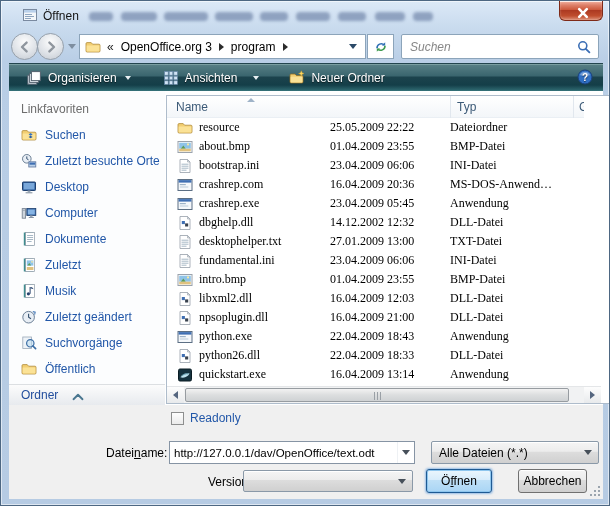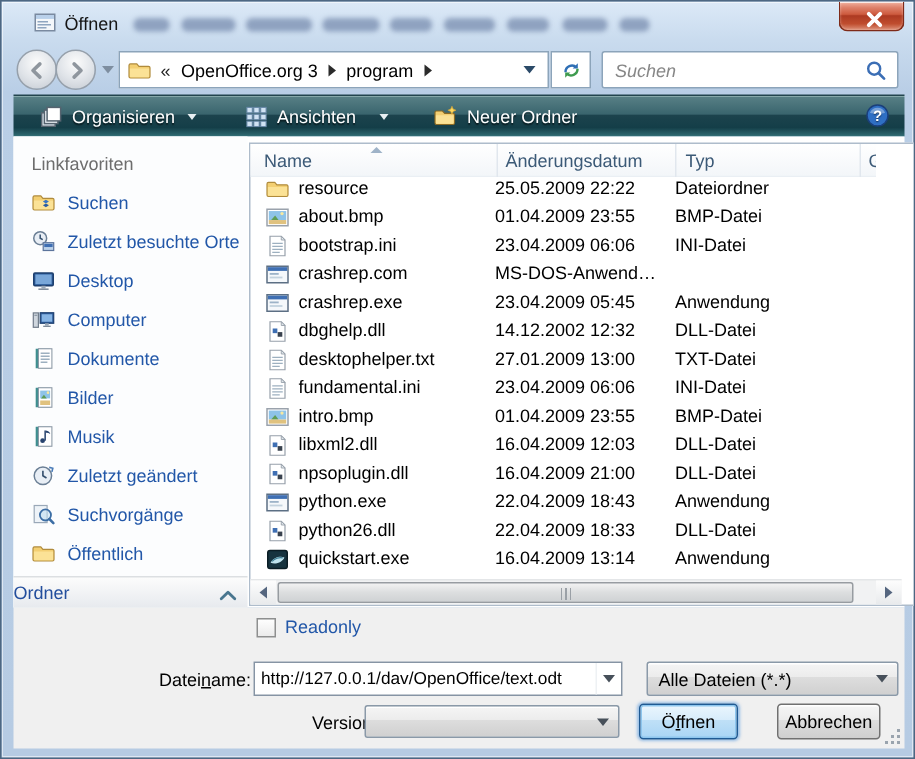--- a/index.html
+++ b/index.html
@@ -59,39 +59,39 @@
 
   
   .content{position:absolute;left:8px;top:90px;width:594px;height:314px;background:#fff;}
   .sidebar{position:absolute;left:0;top:0;width:156px;height:314px;background:#fcfdfe;}
   .fav-label{position:absolute;left:12px;top:11px;color:#6d6d6d;}
   .side-items{position:absolute;left:0;top:31px;width:156px;}
   .side-item{display:flex;align-items:center;height:26px;padding-left:12px;gap:8px;color:#2257a8;cursor:default;white-space:nowrap;}
   .side-item .ic16{flex:0 0 16px;}
   .folders-bar{position:absolute;left:0;bottom:0;width:156px;height:21px;display:flex;align-items:center;
     background:linear-gradient(180deg,#fcfcfc,#e7eaee);border-top:1px solid #dcdfe2;color:#234e9d;}
-  .folders-bar span{}
+  .folders-bar span{margin-left:12px;}
   .folders-chevron{margin-left:auto;margin-right:8px;width:13px;height:13px;}
 
   .ic16{display:inline-block;width:16px;height:16px;line-height:0;}
   .ic16 svg{width:16px;height:16px;}
 
   
   .listbox{position:absolute;left:157px;top:4px;width:488px;height:309px;border:1px solid #aebccb;background:#fff;}
   .lheader{position:absolute;left:0;top:0;width:417px;height:22px;color:#3c5a77;
     background:linear-gradient(180deg,#ffffff,#f3f6f9);border-bottom:1px solid #eaeff4;}
   .hcol{position:absolute;top:0;height:22px;line-height:22px;white-space:nowrap;overflow:hidden;}
   .h-name{left:0;width:164px;padding-left:9px;}
   .h-date{left:164px;width:119px;padding-left:5px;border-left:1px solid #e1e7ee;}
   .h-type{left:283px;width:123px;padding-left:6px;border-left:1px solid #e1e7ee;}
   .h-size{left:406px;width:11px;padding-left:5px;border-left:1px solid #e1e7ee;}
   .sort-arrow{position:absolute;left:80px;top:2px;width:0;height:0;
     border-left:4px solid transparent;border-right:4px solid transparent;border-bottom:4px solid #9fb3c8;}
   .rows{position:absolute;left:0;top:22px;width:417px;height:268px;overflow:hidden;}
-  .frow{display:flex;height:19px;white-space:nowrap;}
+  .frow{display:flex;height:19px;align-items:center;white-space:nowrap;font-family:Liberation Serif, serif;}
   .fic{flex:0 0 16px;margin-left:10px;height:16px;}
   .fname{flex:0 0 131px;margin-left:6px;overflow:hidden;}
   .fdate{flex:0 0 120px;overflow:hidden;}
   .ftype{flex:1 1 auto;overflow:hidden;}
 
   .vscroll{position:absolute;right:0;top:0;width:17px;height:290px;background:#f1f2f3;border-left:1px solid #e4e6e8;}
   .hscroll{position:absolute;left:0;bottom:0;width:434px;height:17px;background:#f1f2f3;border-top:1px solid #e4e6e8;}
   .sb-btn{position:absolute;display:flex;align-items:center;justify-content:center;background:linear-gradient(180deg,#fdfdfd,#e8eaec);}
   .vs-up{left:0;top:0;width:16px;height:17px;}
   .vs-down{left:0;bottom:0;width:16px;height:17px;}
@@ -310,21 +310,21 @@
           </div>
           <div class="side-item">
             <span class="ic16"><svg viewBox="0 0 16 16">
                 <rect x="2.8" y="1.5" width="9.5" height="13" fill="#3e8e8f"></rect>
                 <rect x="4.6" y="1.5" width="9" height="13" fill="#ffffff" stroke="#8a97a4" stroke-width="0.7"></rect>
                 <rect x="5.8" y="3.4" width="6.6" height="5.2" fill="#8ec3e8"></rect>
                 <path d="M6.3 8.6l2-2.5 1.9 2.5z" fill="#5f9c55"></path>
                 <circle cx="11" cy="4.8" r="0.9" fill="#f7e8a0"></circle>
                 <rect x="5.8" y="10" width="6.6" height="3" fill="#e0c27f"></rect>
               </svg></span>
-            <span>Bilder</span>
+            <span>Zuletzt</span>
           </div>
           <div class="side-item">
             <span class="ic16"><svg viewBox="0 0 16 16">
                 <rect x="2.8" y="1.5" width="9.5" height="13" fill="#3e8e8f"></rect>
                 <rect x="4.6" y="1.5" width="9" height="13" fill="#ffffff" stroke="#8a97a4" stroke-width="0.7"></rect>
                 <circle cx="7.4" cy="10.8" r="1.6" fill="#27436e"></circle>
                 <rect x="8.6" y="4" width="1" height="6.8" fill="#27436e"></rect>
                 <path d="M9.6 4c1.7.3 2.7 1 2.9 2.3-.9-.6-1.9-.9-2.9-.8z" fill="#27436e"></path>
               </svg></span>
             <span>Musik</span>
@@ -359,23 +359,20 @@
               <path d="M3.5 10.2L8 5.8l4.5 4.4" stroke="#49768f" stroke-width="1.9" fill="none" stroke-linecap="round" stroke-linejoin="round"></path>
             </svg></span>
       </div>
     </div>
 
     <div class="listbox">
       <div class="lheader">
         <div class="hcol h-name">
           <span>Name</span>
           <span class="sort-arrow"></span>
-        </div>
-        <div class="hcol h-date">
-          <span>Änderungsdatum</span>
         </div>
         <div class="hcol h-type">
           <span>Typ</span>
         </div>
         <div class="hcol h-size">
           <span>G</span>
         </div>
       </div>
       <div class="rows" id="file-rows">
           <div class="frow">
@@ -412,20 +409,21 @@
             <span class="ftype">INI-Datei</span>
           </div>
           <div class="frow">
             <span class="fic ic16"><svg viewBox="0 0 16 16">
                 <rect x="1" y="2.5" width="14" height="11" fill="#f5f8fb" stroke="#5c6f84"></rect>
                 <rect x="1.6" y="3.1" width="12.8" height="2.5" fill="#3f6fb3"></rect>
                 <rect x="2.8" y="7" width="6" height="1.2" fill="#9db3c8"></rect>
                 <rect x="2.8" y="9.4" width="8.5" height="1.2" fill="#c3d2de"></rect>
               </svg></span>
             <span class="fname">crashrep.com</span>
+            <span class="fdate">16.04.2009 20:36</span>
             <span class="ftype">MS-DOS-Anwend…</span>
           </div>
           <div class="frow">
             <span class="fic ic16"><svg viewBox="0 0 16 16">
                 <rect x="1" y="2.5" width="14" height="11" fill="#f5f8fb" stroke="#5c6f84"></rect>
                 <rect x="1.6" y="3.1" width="12.8" height="2.5" fill="#3f6fb3"></rect>
                 <rect x="2.8" y="7" width="6" height="1.2" fill="#9db3c8"></rect>
                 <rect x="2.8" y="9.4" width="8.5" height="1.2" fill="#c3d2de"></rect>
               </svg></span>
             <span class="fname">crashrep.exe</span>

